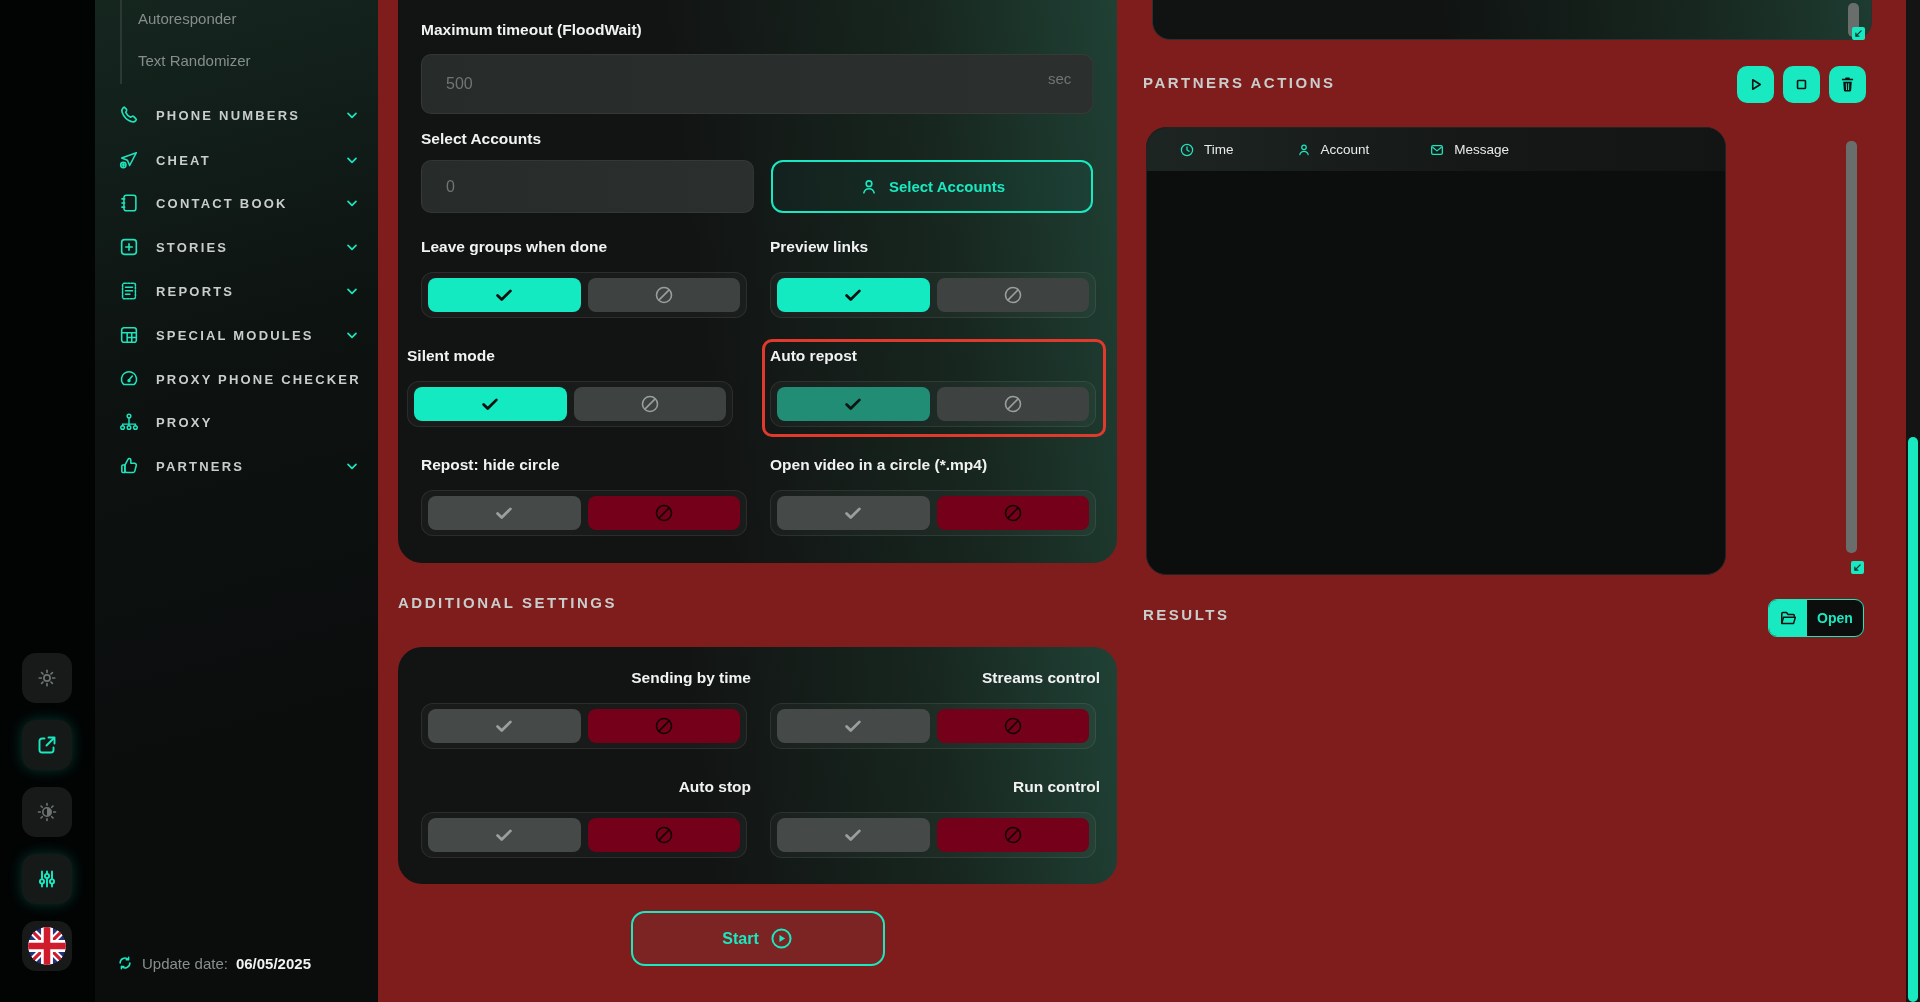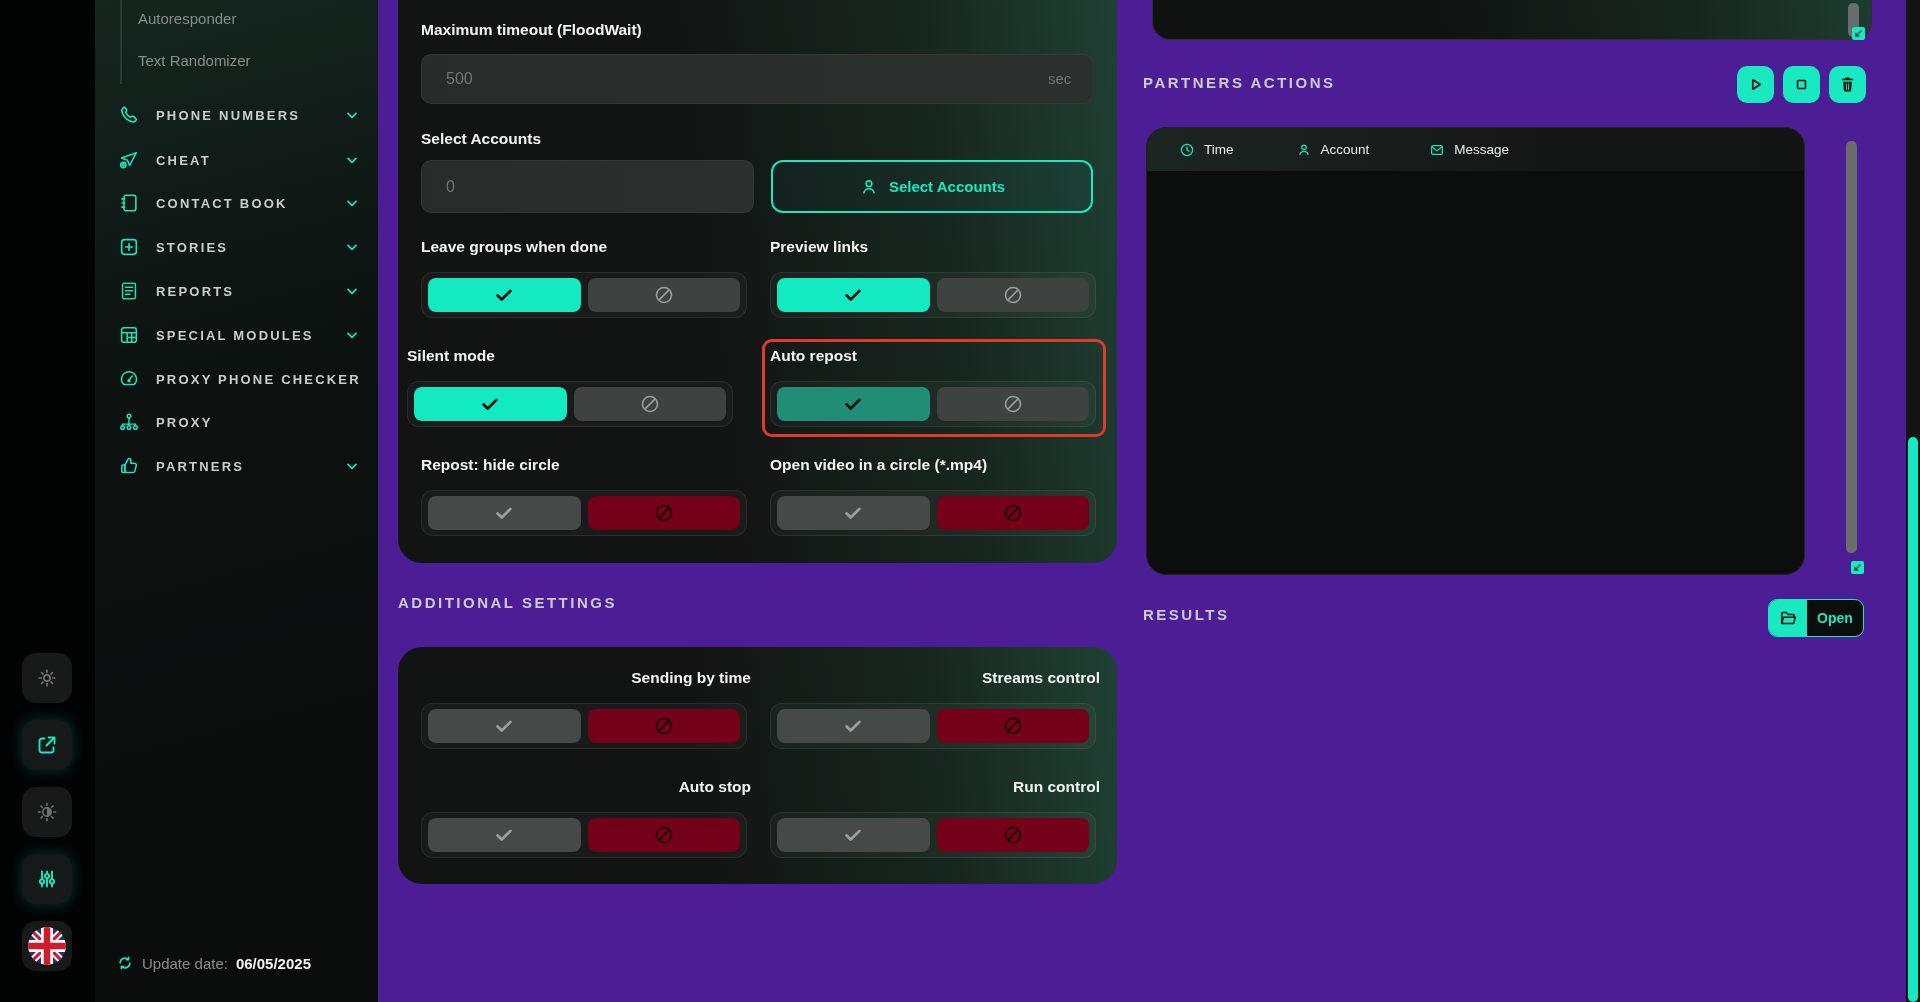--- a/index.html
+++ b/index.html
@@ -1,18 +1,18 @@
 <!DOCTYPE html>
 <html><head>
 <meta charset="utf-8">
 <style>
   * { margin:0; padding:0; box-sizing:border-box; }
   html,body { background:#060808; }
   body { font-family:"Liberation Sans", sans-serif; }
-  #app { position:relative; width:1920px; height:1002px; overflow:hidden; background:#4c1d95; }
+  #app { position:relative; width:1920px; height:1002px; overflow:hidden; background:#7f1d1d; }
 
   
   .rail { position:absolute; left:0; top:0; width:95px; height:100%; background:#020404; }
   .rail-btn { position:absolute; left:22px; width:50px; height:50px; border-radius:14px;
               background:#171a19; border:none; display:flex; align-items:center; justify-content:center;
               color:#6e7472; cursor:pointer; }
   .rail-btn.accent { color:#18e9c1; box-shadow:0 0 14px rgba(24,233,193,.22); background:#151a18; }
 
   
   .sidebar { position:absolute; left:95px; top:0; width:283px; height:100%;
@@ -59,21 +59,21 @@
   .update-row { position:absolute; left:116px; top:954px; display:flex; align-items:center; gap:8px; }
   .update-row .ulabel { font-size:15px; color:#87908d; }
   .update-row .udate { font-size:15px; font-weight:700; color:#f1f3f2; }
 
   
   .top-panel { position:absolute; left:1152px; top:-34px; width:720px; height:74px; border-radius:18px;
                border:1px solid #2c302e; background:linear-gradient(83deg,#101312 40%,#17271f 75%,#1e3c31 100%); }
   .pa-heading { left:1143px; top:74px; }
   .icon-btn { position:absolute; width:37px; height:37px; border-radius:10px; border:none;
               background:#18e9c1; color:#0a110f; display:flex; align-items:center; justify-content:center; cursor:pointer; }
-  .patable { position:absolute; left:1146px; top:127px; width:659px; height:448px; border-radius:20px;
+  .patable { position:absolute; left:1146px; top:127px; width:580px; height:448px; border-radius:20px;
              background:#0c0e0d; border:1px solid #1f2322; }
   .patable-header { height:43px; border-radius:19px 19px 0 0; display:flex; align-items:center;
                     background:linear-gradient(90deg,#1d2522 0%,#151817 55%,#131514 100%); }
   .pcol { display:flex; align-items:center; gap:9px; font-size:13.5px; color:#e8ebea; }
   .pcol .cic { color:#1fe3bb; display:flex; }
   .scroll-thumb { position:absolute; border-radius:5px; background:#696e6c; cursor:pointer; }
   .grip { position:absolute; width:13px; height:13px; background:#18e9c1; border-radius:2px;
           display:flex; align-items:center; justify-content:center; color:#07302a; cursor:nwse-resize; }
   .results-heading { left:1143px; top:606px; }
   .open-btn { position:absolute; left:1768px; top:599px; width:96px; height:38px; border:1.5px solid #18e9c1;
@@ -281,21 +281,21 @@
       <span class="chev">
           <svg width="16" height="16" viewBox="0 0 24 24" fill="none" stroke="currentColor" stroke-width="2.6" stroke-linecap="round" stroke-linejoin="round">
             <path d="M6 9.5l6 6 6-6"></path>
           </svg>
         </span>
     </div>
   </nav>
 
   <section class="card card1">
     <div class="flabel" style="left:23px;top:49px">Maximum timeout (FloodWait)</div>
-    <input class="tinput" style="left: 23px; top: 82px; width: 672px; height: 50px;" type="text" placeholder="500">
+    <input class="tinput" style="left: 23px; top: 82px; width: 672px; height: 60px;" type="text" placeholder="500">
     <span class="unit" style="left:650px;top:98px">sec</span>
 
     <div class="flabel" style="left:23px;top:158px">Select Accounts</div>
     <input class="tinput" style="left: 23px; top: 188px; width: 333px; height: 53px;" type="text" placeholder="0">
     <button class="outline-btn" style="left:373px;top:188px;width:322px;height:53px">
       <span style="display:flex">
           <svg width="20" height="20" viewBox="0 0 24 24" fill="none" stroke="currentColor" stroke-width="1.9" stroke-linecap="round">
             <circle cx="12" cy="8" r="3.4"></circle>
             <path d="M5.8 19c.8-3.1 3.3-4.9 6.2-4.9s5.4 1.8 6.2 4.9"></path>
           </svg>
@@ -466,20 +466,29 @@
         <button class="no">
             <svg width="22" height="22" viewBox="0 0 24 24" fill="none" stroke="currentColor" stroke-width="1.7">
               <circle cx="12" cy="12" r="8.2"></circle>
               <path d="M17.3 6.7L6.7 17.3"></path>
             </svg>
           </button>
       </div>
     </div>
   </section>
 
+  <button class="outline-btn" style="left:631px;top:911px;width:254px;height:55px;border-radius:14px;font-size:16px">
+    <span>Start</span>
+    <span style="display:flex">
+        <svg width="25" height="25" viewBox="0 0 24 24" fill="none" stroke="currentColor" stroke-width="1.9">
+          <circle cx="12" cy="12" r="8.7"></circle>
+          <path d="M10 8.6v6.8l5.5-3.4z" fill="currentColor" stroke="none"></path>
+        </svg>
+      </span>
+  </button>
 
   <div class="update-row">
     <span style="display:flex;color:#18e9c1">
         <svg width="18" height="18" viewBox="0 0 24 24" fill="none" stroke="currentColor" stroke-width="2" stroke-linecap="round" stroke-linejoin="round">
           <path d="M5.5 12a6.5 6.5 0 0 1 11-4.7"></path>
           <path d="M16.8 4.2v3.3h-3.3"></path>
           <path d="M18.5 12a6.5 6.5 0 0 1-11 4.7"></path>
           <path d="M7.2 19.8v-3.3h3.3"></path>
         </svg>
       </span>

